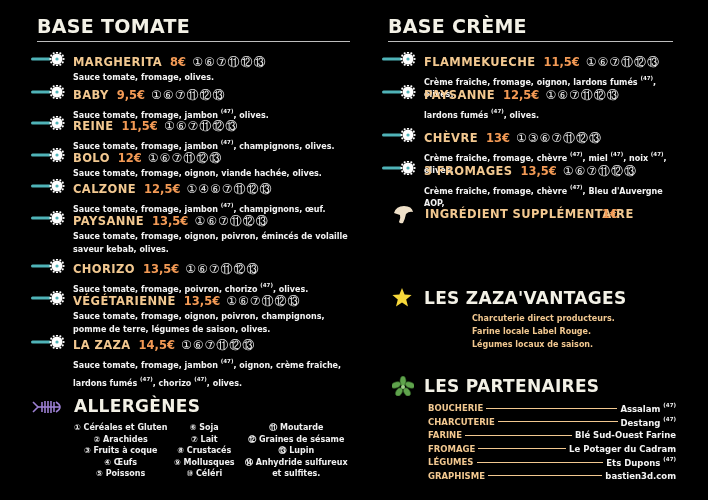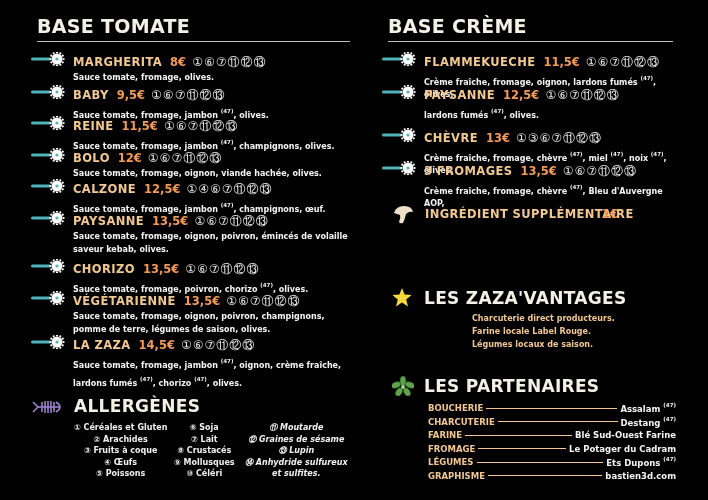--- a/index.html
+++ b/index.html
@@ -260,21 +260,21 @@
       <div>④ Œufs</div>
       <div>⑤ Poissons</div>
     </div>
   <div class="allergen-grid" style="left:137px; top:422px;" id="alg2">
       <div>⑥ Soja</div>
       <div>⑦ Lait</div>
       <div>⑧ Crustacés</div>
       <div>⑨ Mollusques</div>
       <div>⑩ Céléri</div>
     </div>
-  <div class="allergen-grid" style="left:208px; top:422px;font-style:italic;" id="alg3">
+  <div class="allergen-grid" style="left:208px; top:422px;" id="alg3">
       <div>⑪ Moutarde</div>
       <div>⑫ Graines de sésame</div>
       <div>⑬ Lupin</div>
       <div>⑭ Anhydride sulfureux</div>
       <div>et sulfites.</div>
     </div>
 </div>
 
 <div class="col col-right">
   <div style="position:absolute; top:15px; left:0; width:285px;">

